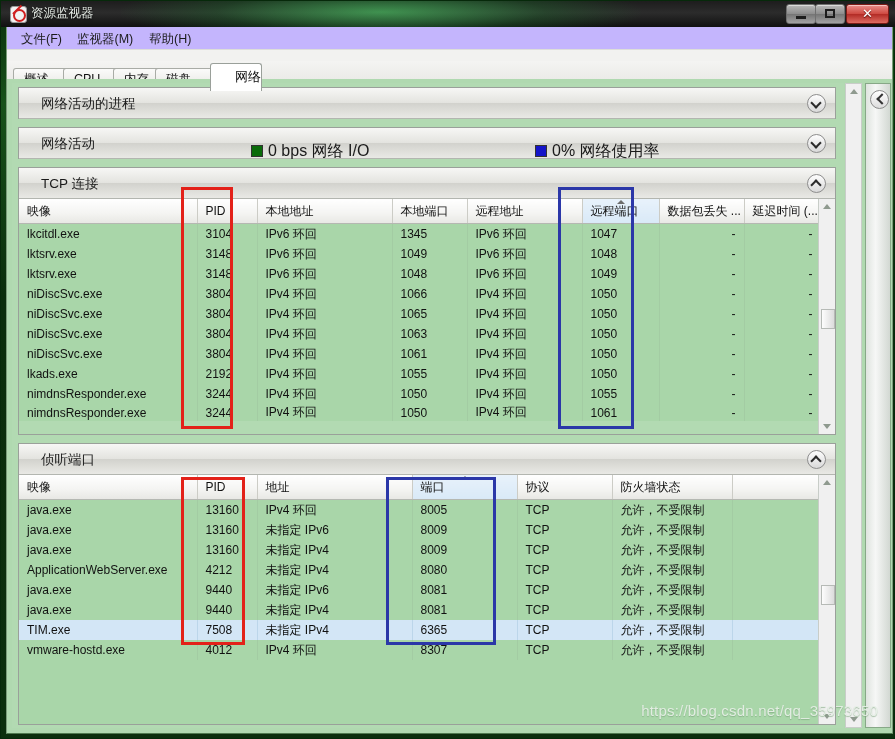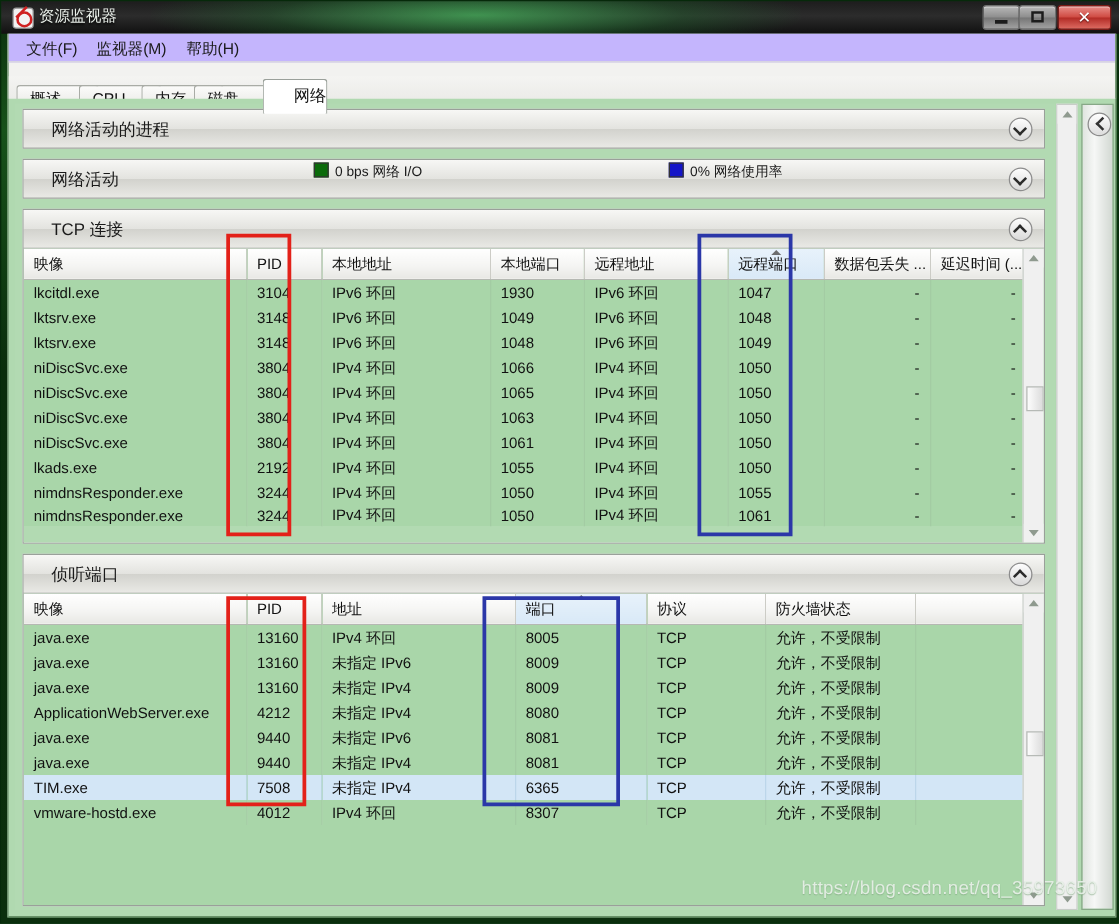--- a/index.html
+++ b/index.html
@@ -122,21 +122,21 @@
 
   
   .panel{position:absolute;left:6px;width:818px;box-sizing:border-box;
     border:1px solid #9aa09a;background:#fff;}
   .panel-head{
     position:relative;height:30px;
     background:linear-gradient(180deg,#f7f7f5 0%,#e3e3df 50%,#d2d2cd 51%,#e9e9e5 100%);
     border-bottom:1px solid #b3b6b0;
   }
   .panel-title{position:absolute;left:10px;top:7px;font-size:13.5px;color:#1a1a1a;margin-left:12px;}
-  .panel-stat{position:absolute;top:2px;font-size:11px;color:#1a1a1a;white-space:nowrap;}
+  .panel-stat{position:absolute;top:13px;font-size:16px;color:#1a1a1a;white-space:nowrap;}
   .swatch{display:inline-block;width:10px;height:10px;vertical-align:-1px;margin-right:5px;border:1px solid #333;}
   .chev{
     position:absolute;right:9px;top:6px;width:17px;height:17px;border-radius:50%;
     background:linear-gradient(180deg,#fdfdfd,#d9d9d9);border:1px solid #8d8d8d;
   }
   .chev:after{
     content:"";position:absolute;left:4px;top:5px;width:6px;height:6px;
     border-right:2px solid #2b2b2b;border-bottom:2px solid #2b2b2b;
   }
   .chev.down:after{transform:rotate(45deg);left:4px;top:4px;}
@@ -276,21 +276,21 @@
               <th class="sorted"><span class="sortmark"></span><span>远程端口</span></th>
               <th class="right">数据包丢失 ...</th>
               <th class="right">延迟时间 (...</th>
             </tr>
               </thead>
             <tbody>
                 <tr>
                   <td class="">lkcitdl.exe</td>
                   <td class="">3104</td>
                   <td class="">IPv6 环回</td>
-                  <td class="">1930</td>
+                  <td class="">1345</td>
                   <td class="">IPv6 环回</td>
                   <td class="">1047</td>
                   <td class="right">-</td>
                   <td class="right">-</td>
                 </tr>
                 <tr>
                   <td class="">lktsrv.exe</td>
                   <td class="">3148</td>
                   <td class="">IPv6 环回</td>
                   <td class="">1049</td>

